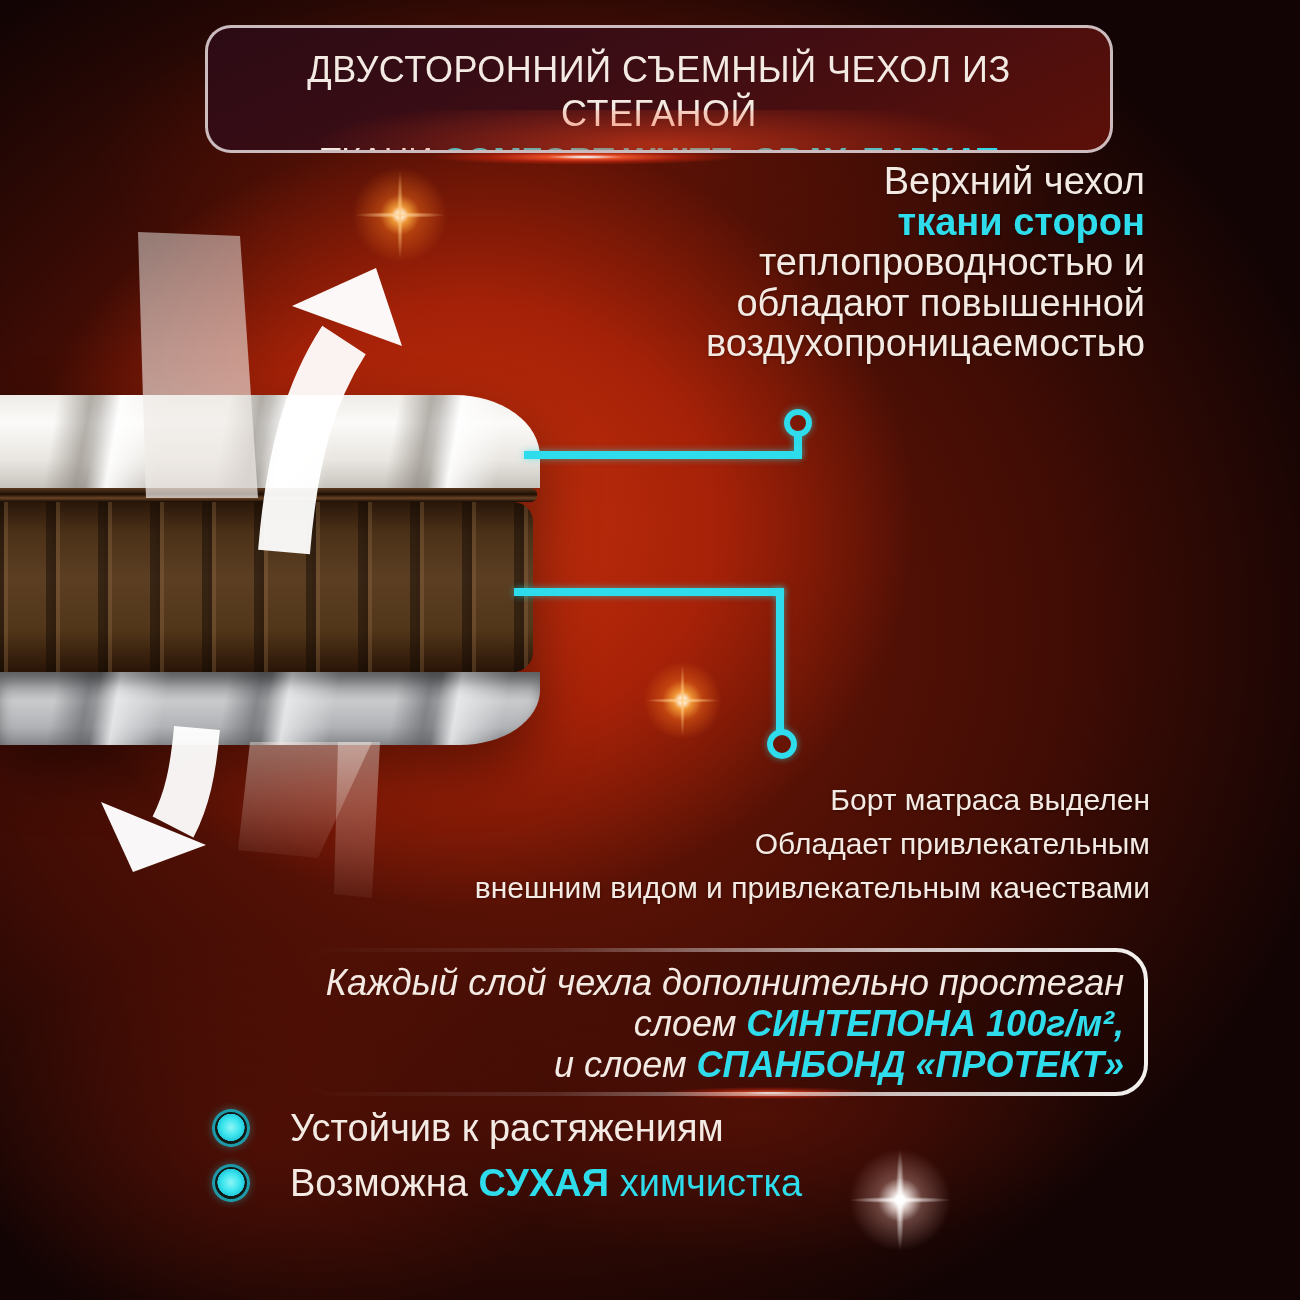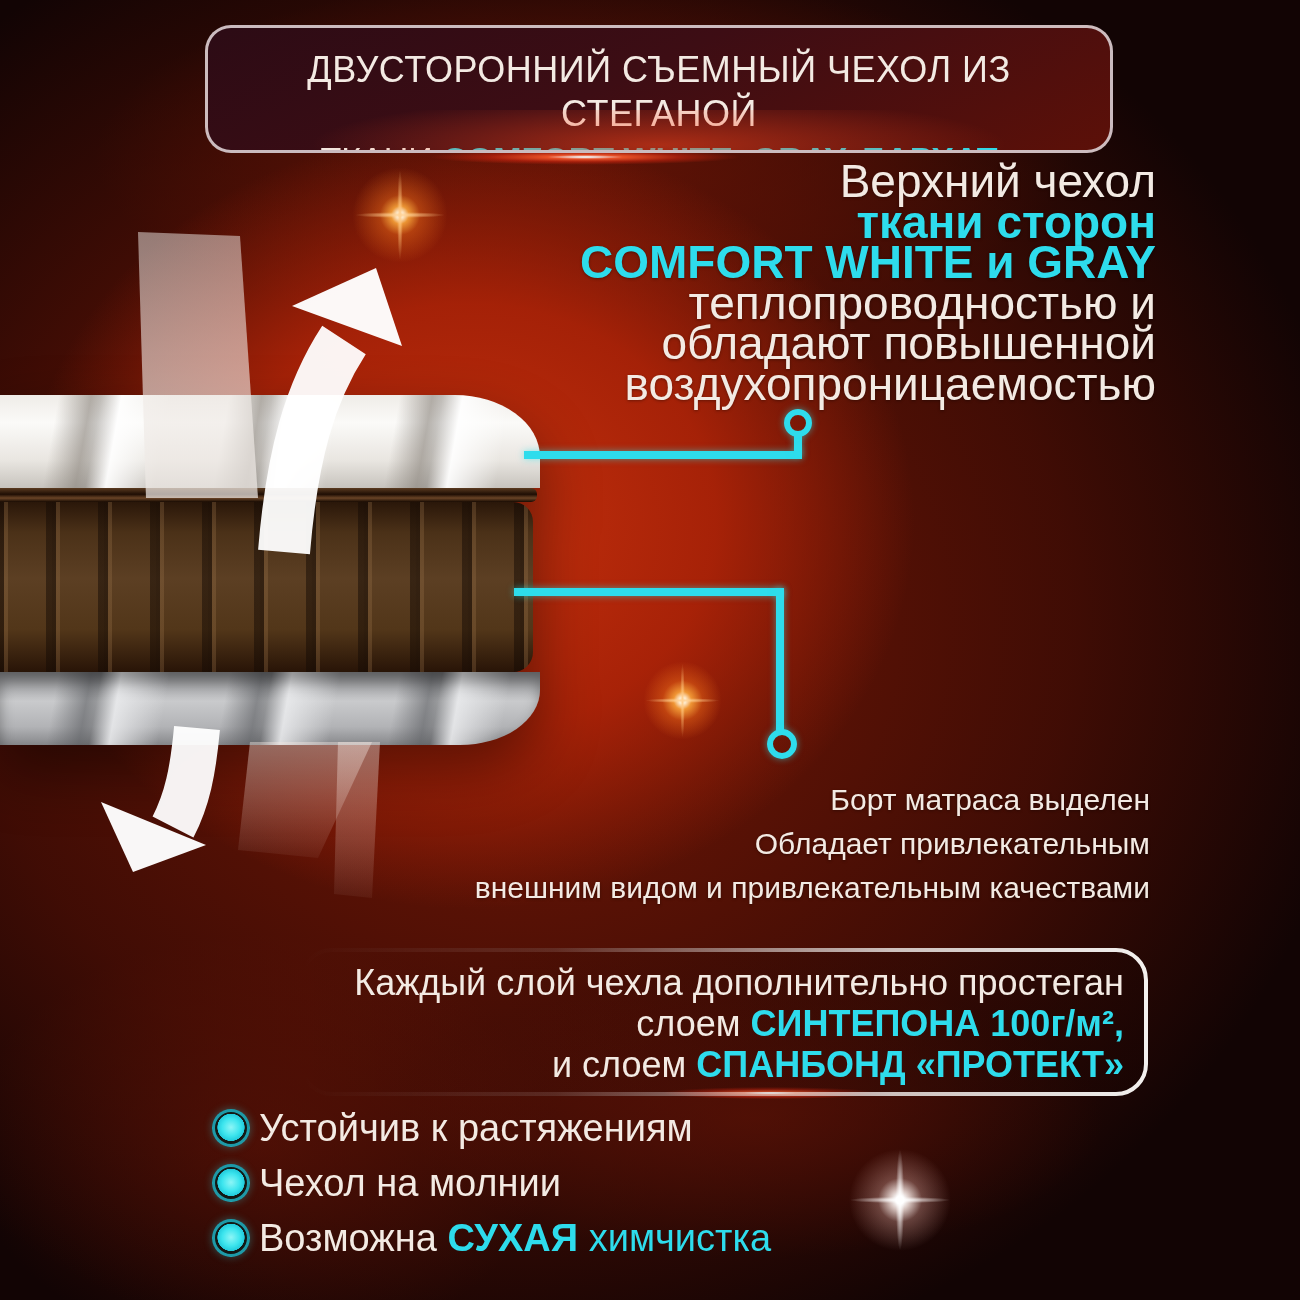--- a/index.html
+++ b/index.html
@@ -25,31 +25,31 @@
     text-align:center;color:var(--white);overflow:hidden;
   }
   .banner::after{content:"";position:absolute;left:0;right:0;bottom:-30px;height:70px;
     background:radial-gradient(ellipse 55% 100% at 50% 50%, rgba(255,70,25,.55), rgba(255,70,25,0) 70%);}
   .banner .l1{margin-top:20px;font-size:36px;letter-spacing:.5px;line-height:44px;font-weight:400;}
   .banner .l2{font-size:34px;line-height:46px;}
   .cy{color:var(--cyan);font-weight:700;}
   .cyr{color:var(--cyan);}
   
   .note{color:var(--white);text-align:right;text-shadow:0 1px 3px rgba(0,0,0,.35);}
-  .top-note{right:144px;top:161px;width:600px;font-size:46px;line-height:40.5px;}
+  .top-note{right:155px;top:161px;width:600px;font-size:38px;line-height:40.5px;}
   .border-note{right:150px;top:778px;width:900px;font-size:30px;line-height:44px;}
   
   .qbox{left:300px;top:948px;width:848px;height:148px;border-radius:30px;box-sizing:border-box;
     background:linear-gradient(90deg, rgba(25,4,2,0) 0%, rgba(25,4,2,.22) 55%, rgba(25,4,2,.35) 100%);
     color:var(--white);text-align:right;padding:14px 24px 0 0;font-size:36px;line-height:41px;}
   .qbox svg.qb{position:absolute;left:0;top:0;}
-  .qbox .txt{position:relative;}
+  .qbox .txt{position:relative;font-style:italic;}
   
   .features{left:212px;top:1106px;width:760px;}
-  .feat{display:flex;align-items:center;gap:9px;height:44px;margin-bottom:11px;
+  .feat{display:flex;align-items:center;gap:40px;height:44px;margin-bottom:11px;
     color:var(--white);font-size:38px;}
   .bullet{flex:0 0 38px;width:38px;height:38px;border-radius:50%;box-sizing:border-box;
     border:3px solid rgba(31,169,184,.9);
     background:radial-gradient(circle at 50% 48%, #8df5f6 0%, #3ce5ee 38%, #23cbdc 58%, rgba(15,25,22,.92) 60%, rgba(15,25,22,.92) 78%, rgba(15,25,22,0) 80%);
     box-shadow:0 0 8px rgba(40,220,230,.35);}
   
   .mattress{left:0;top:395px;width:540px;height:350px;filter:drop-shadow(0 26px 30px rgba(0,0,0,.45));}
   .m-top{position:absolute;left:0;top:0;width:540px;height:93px;
     border-top-right-radius:85px 62px;
     background:
@@ -111,21 +111,20 @@
   <div class="abs flare" style="left:620px;top:1086px;width:300px;height:14px;"></div>
 
   <div class="abs banner">
     <div class="l1">ДВУСТОРОННИЙ СЪЕМНЫЙ ЧЕХОЛ ИЗ СТЕГАНОЙ</div>
     <div class="l2"><span>ТКАНИ </span><span class="cy">COMFORT WHITE, GRAY, БАРХАТ</span></div>
   </div>
 
   <div class="abs note top-note">
     <div>Верхний чехол</div>
     <div class="cy">ткани сторон</div>
-    <div class="cy">COMFORT WHITE и GRAY</div>
     <div>теплопроводностью и</div>
     <div>обладают повышенной</div>
     <div>воздухопроницаемостью</div>
   </div>
 
   <div class="abs mattress">
     <div class="m-top"></div>
     <div class="m-pipe"></div>
     <div class="m-mid"></div>
     <div class="m-bot"></div>
@@ -182,21 +181,17 @@
     <div class="txt"><span>и слоем </span><span class="cy">СПАНБОНД «ПРОТЕКТ»</span></div>
   </div>
 
   <div class="abs features">
     <div class="feat">
       <span class="bullet"></span>
       <span><span>Устойчив к растяжениям</span><span class="cy"></span><span class="cyr"></span></span>
     </div>
     <div class="feat">
       <span class="bullet"></span>
-      <span><span>Чехол на молнии</span><span class="cy"></span><span class="cyr"></span></span>
-    </div>
-    <div class="feat">
-      <span class="bullet"></span>
       <span><span>Возможна </span><span class="cy">СУХАЯ</span><span class="cyr"> химчистка</span></span>
     </div>
   </div>
 
 </div>
 
 </body></html>

